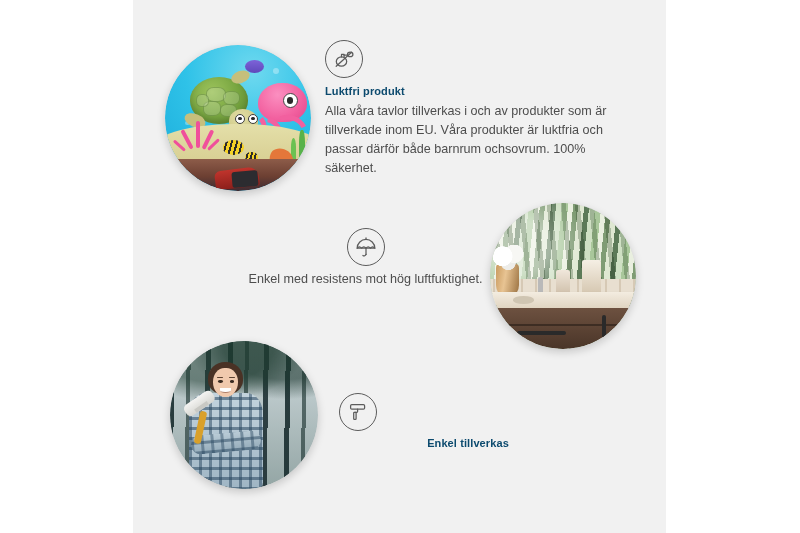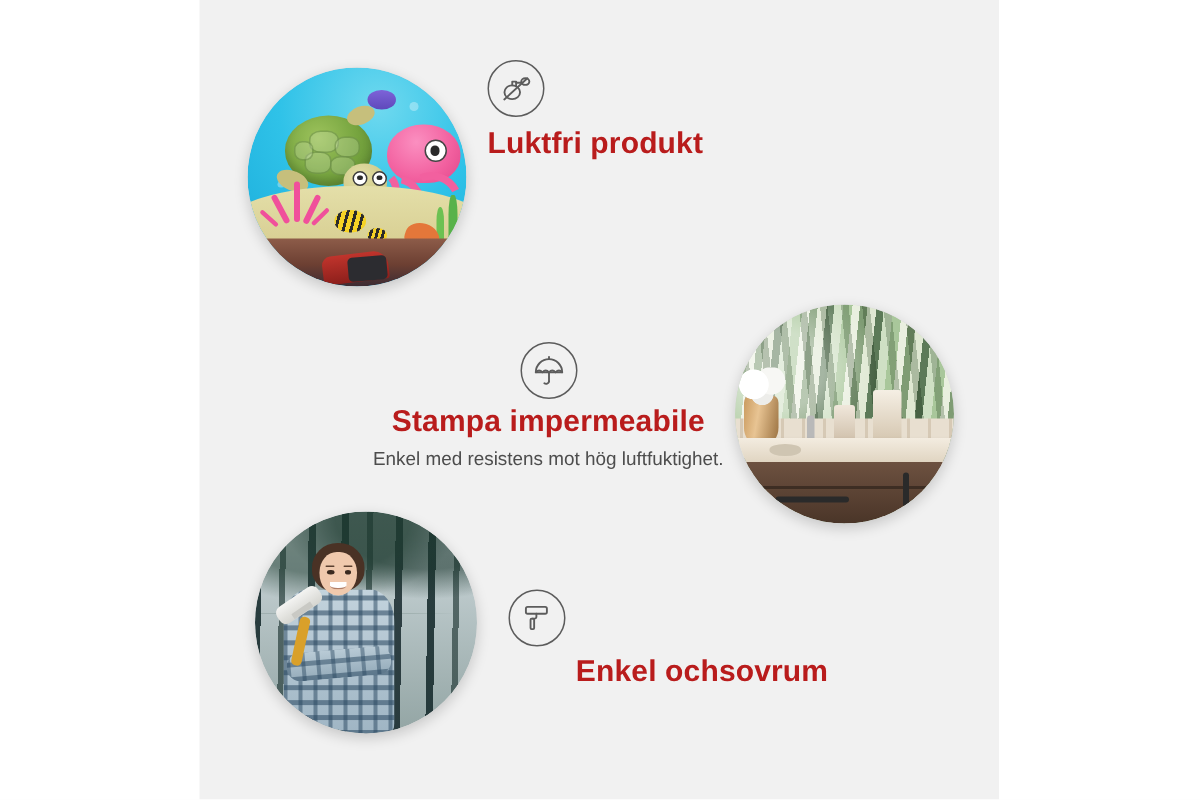--- a/index.html
+++ b/index.html
@@ -288,23 +288,23 @@
   
   .feature { position: absolute; }
   .feature .icon-circle {
     border: 1.6px solid #5c5c5c;
     border-radius: 50%;
     width: 36px; height: 36px;
     display: flex; align-items: center; justify-content: center;
   }
   .feature h3 {
     margin: 0;
-    font-size: 20px;
+    font-size: 11px;
     font-weight: bold;
-    color: #b91c1c;
+    color: #0c4a6e;
     letter-spacing: 0.1px;
   }
   .feature p {
     margin: 0;
     font-size: 12.6px;
     line-height: 1.52;
     color: #4d4d4d;
   }
 
   #feature-odorless { left: 192px; top: 40px; width: 300px; text-align: left; }
@@ -416,41 +416,41 @@
       <div class="icon-circle">
         <svg width="24" height="24" viewBox="0 0 24 24" fill="none" stroke="#5c5c5c" stroke-width="1.25" stroke-linecap="round" stroke-linejoin="round">
           <ellipse cx="9.5" cy="14.5" rx="5.2" ry="4.6"></ellipse>
           <path d="M9.5 9.9 V7.4 h2.6 V9.9"></path>
           <path d="M12.1 8.2 h3.3"></path>
           <ellipse cx="18.2" cy="7.4" rx="2.7" ry="2.2"></ellipse>
           <path d="M4.2 19.3 L19.6 5.2"></path>
         </svg>
       </div>
       <h3>Luktfri produkt</h3>
+      <p>Alla våra tavlor tillverkas i och av produkter som är tillverkade inom EU. Våra produkter är luktfria och passar därför både barnrum ochsovrum. 100% säkerhet.</p>
     </div>
 
     <div class="feature" id="feature-waterproof">
       <div class="icon-circle">
         <svg width="24" height="24" viewBox="0 0 24 24" fill="none" stroke="#5c5c5c" stroke-width="1.25" stroke-linecap="round" stroke-linejoin="round">
           <path d="M3.2 13.2 A8.8 8.8 0 0 1 20.8 13.2 Z"></path>
           <path d="M3.2 13.2 q2.2 -2.6 4.4 0 q2.2 -2.6 4.4 0 q2.2 -2.6 4.4 0 q2.2 -2.6 4.4 0"></path>
           <path d="M12 13.2 V19.4"></path>
           <path d="M12 19.4 a2 2 0 0 1 -3.1 1.1"></path>
           <path d="M12 4.4 V2.9"></path>
         </svg>
       </div>
-      <h3>Stampa impermeabile</h3>
       <p>Enkel med resistens mot hög luftfuktighet.</p>
     </div>
 
     <div class="feature" id="feature-easy">
       <div class="icon-circle">
         <svg width="24" height="24" viewBox="0 0 24 24" fill="none" stroke="#5c5c5c" stroke-width="1.25" stroke-linecap="round" stroke-linejoin="round">
           <rect x="4.6" y="4.6" width="14" height="4.6" rx="1.2"></rect>
           <path d="M11.6 9.2 V11.2 a1.2 1.2 0 0 1 -1.2 1.2 H8.9"></path>
           <rect x="7.7" y="12.4" width="2.4" height="7" rx="0.7"></rect>
         </svg>
       </div>
-      <h3>Enkel ochsovrum</h3>
+      <h3>Enkel tillverkas</h3>
     </div>
 
   </div>
 </div>
 
 </body></html>

